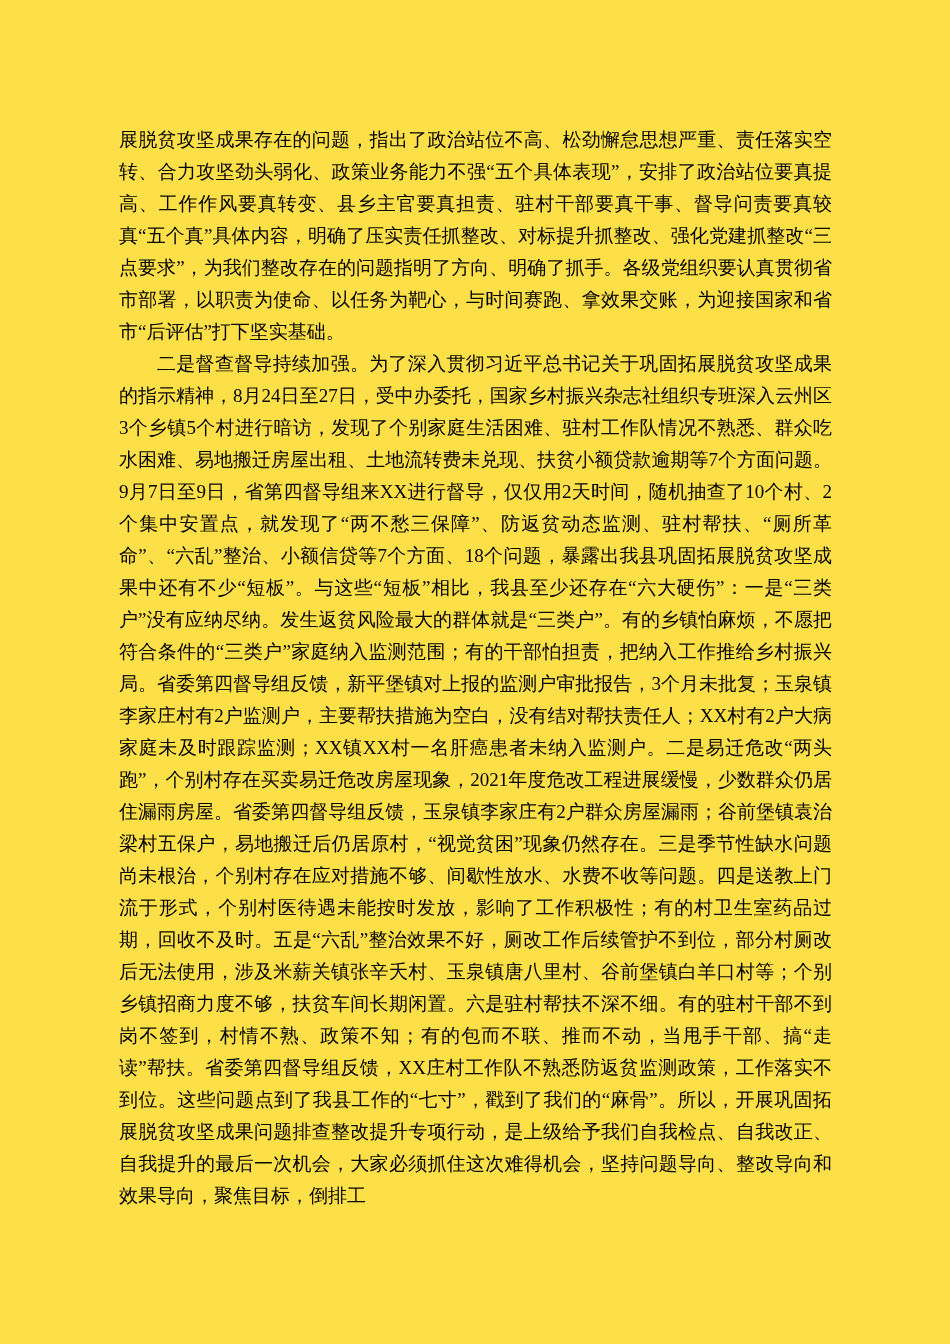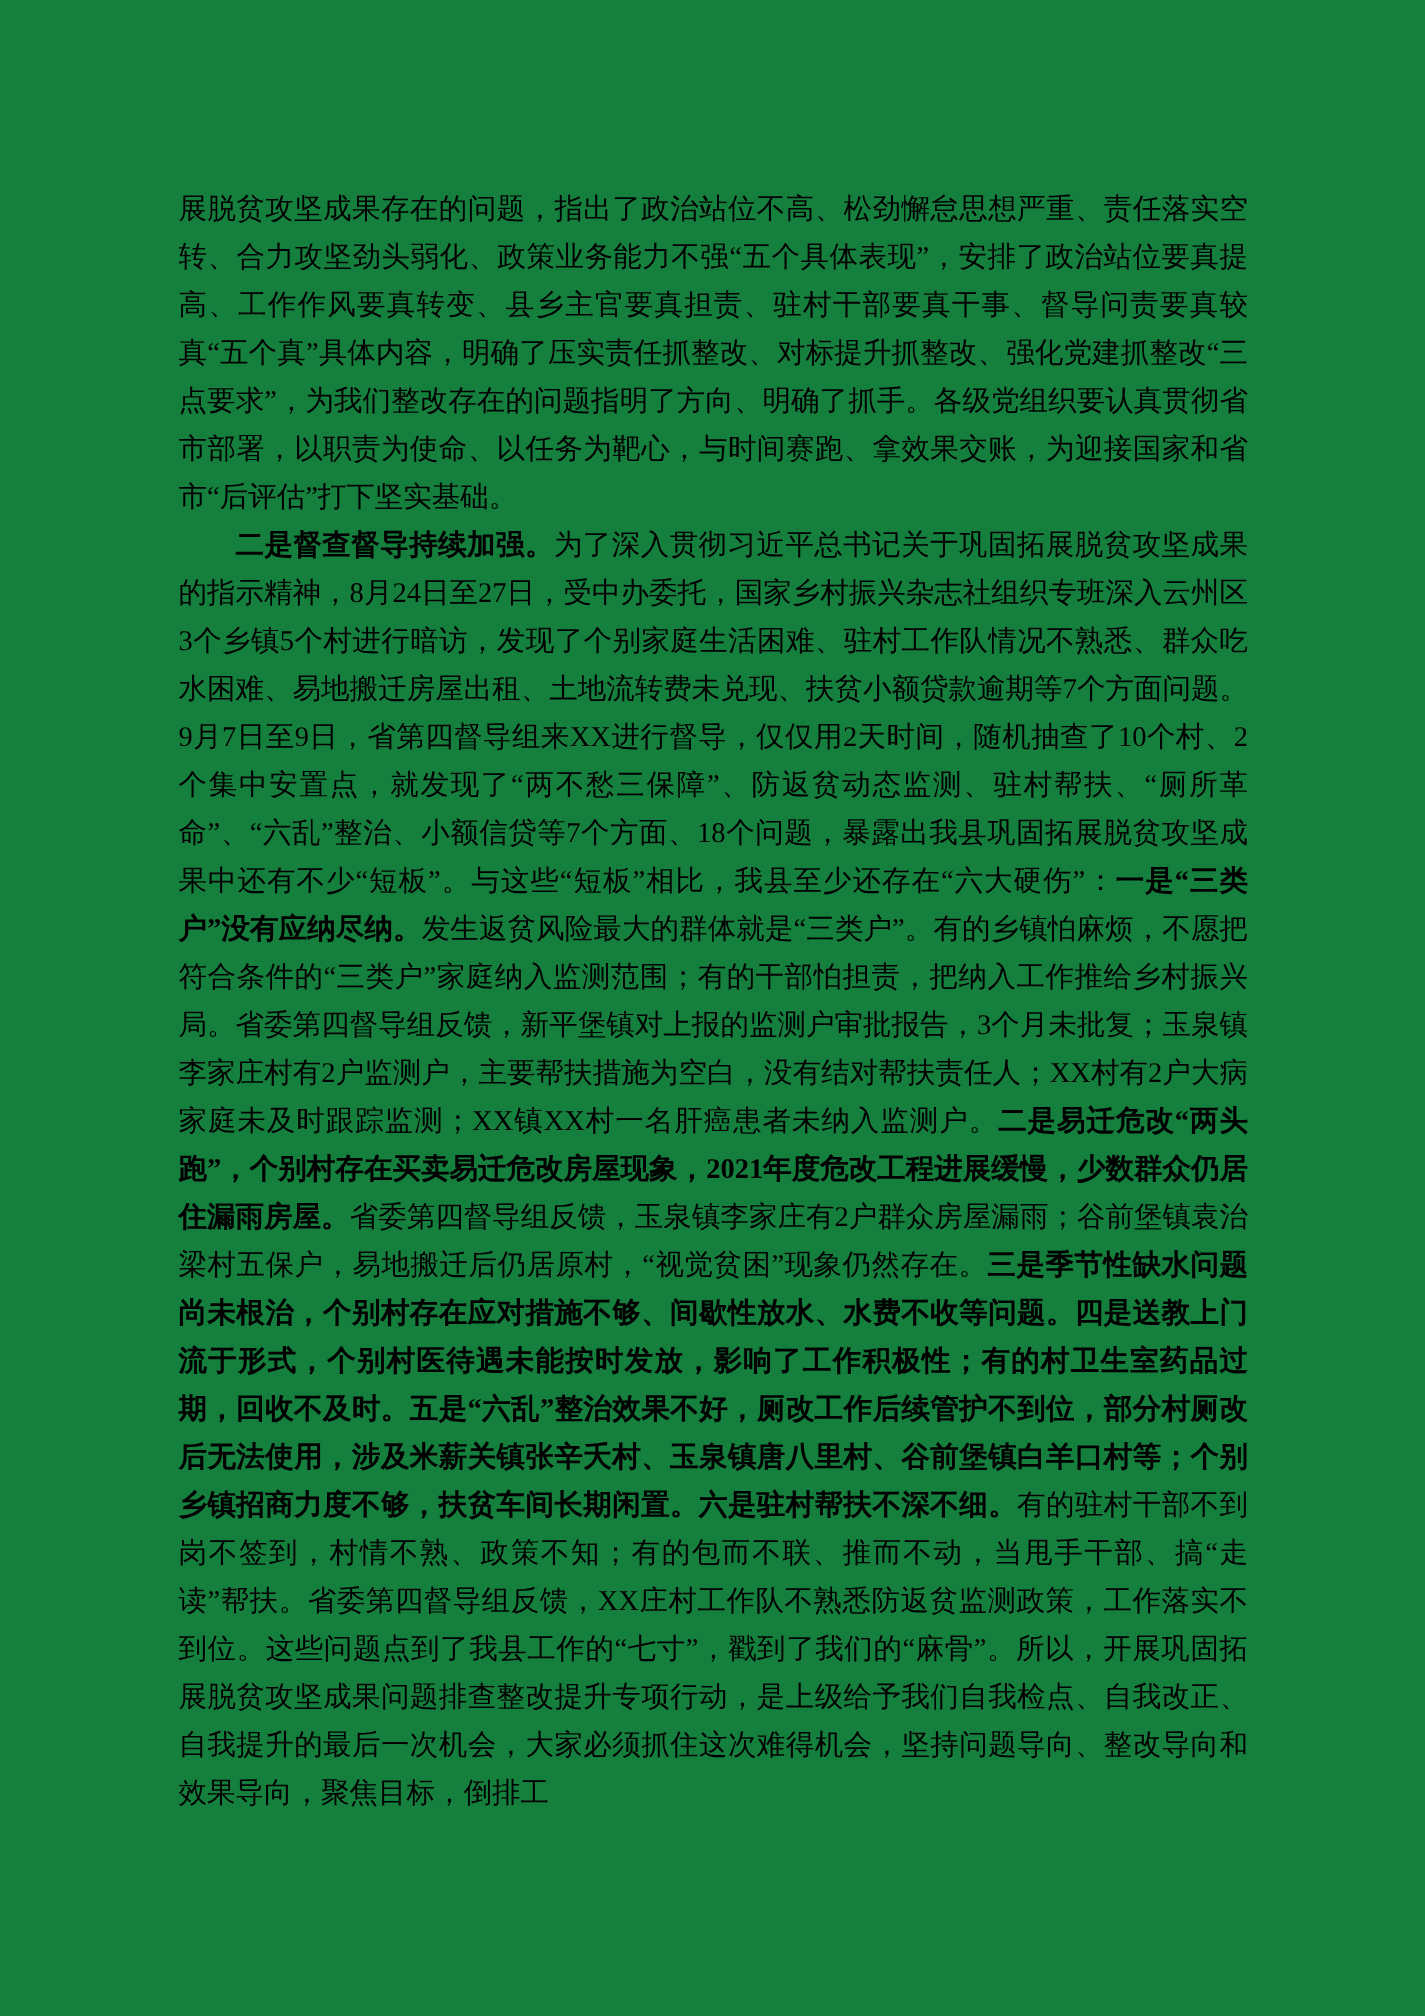--- a/index.html
+++ b/index.html
@@ -9,21 +9,21 @@
   body {
     width: 950px;
     height: 1344px;
     background: #ffffff;
     font-family: "Liberation Serif", "DejaVu Serif", serif;
   }
   .page {
     position: relative;
     width: 950px;
     height: 1344px;
-    background: #15803d;
+    background: #fde047;
     overflow: hidden;
   }
   .doc-body {
     position: absolute;
     left: 119px;
     top: 124px;
     width: 713px;
     color: #000000;
     font-size: 19px;
     line-height: 32px;
@@ -35,21 +35,21 @@
     margin: 0;
     padding: 0;
   }
   p.para.indent {
     text-indent: 2em;
   }
   .run {
     font-weight: normal;
   }
   .run.bold {
-    font-weight: bold;
+    font-weight: normal;
   }
 </style>
 </head>
 <body style="background: rgb(255, 255, 255);">
 
 <div class="page">
   <div class="doc-body" id="doc-body" style="color: rgb(0, 0, 0);">
       <p class="para"><span class="run">展脱贫攻坚成果存在的问题，指出了政治站位不高、松劲懈怠思想严重、责任落实空转、合力攻坚劲头弱化、政策业务能力不强“五个具体表现”，安排了政治站位要真提高、工作作风要真转变、县乡主官要真担责、驻村干部要真干事、督导问责要真较真“五个真”具体内容，明确了压实责任抓整改、对标提升抓整改、强化党建抓整改“三点要求”，为我们整改存在的问题指明了方向、明确了抓手。各级党组织要认真贯彻省市部署，以职责为使命、以任务为靶心，与时间赛跑、拿效果交账，为迎接国家和省市“后评估”打下坚实基础。</span></p>
       <p class="para indent"><span class="run bold">二是督查督导持续加强。</span><span class="run">为了深入贯彻习近平总书记关于巩固拓展脱贫攻坚成果的指示精神，8月24日至27日，受中办委托，国家乡村振兴杂志社组织专班深入云州区3个乡镇5个村进行暗访，发现了个别家庭生活困难、驻村工作队情况不熟悉、群众吃水困难、易地搬迁房屋出租、土地流转费未兑现、扶贫小额贷款逾期等7个方面问题。9月7日至9日，省第四督导组来XX进行督导，仅仅用2天时间，随机抽查了10个村、2个集中安置点，就发现了“两不愁三保障”、防返贫动态监测、驻村帮扶、“厕所革命”、“六乱”整治、小额信贷等7个方面、18个问题，暴露出我县巩固拓展脱贫攻坚成果中还有不少“短板”。与这些“短板”相比，我县至少还存在“六大硬伤”：</span><span class="run bold">一是“三类户”没有应纳尽纳。</span><span class="run">发生返贫风险最大的群体就是“三类户”。有的乡镇怕麻烦，不愿把符合条件的“三类户”家庭纳入监测范围；有的干部怕担责，把纳入工作推给乡村振兴局。省委第四督导组反馈，新平堡镇对上报的监测户审批报告，3个月未批复；玉泉镇李家庄村有2户监测户，主要帮扶措施为空白，没有结对帮扶责任人；XX村有2户大病家庭未及时跟踪监测；XX镇XX村一名肝癌患者未纳入监测户。</span><span class="run bold">二是易迁危改“两头跑”，个别村存在买卖易迁危改房屋现象，2021年度危改工程进展缓慢，少数群众仍居住漏雨房屋。</span><span class="run">省委第四督导组反馈，玉泉镇李家庄有2户群众房屋漏雨；谷前堡镇袁治梁村五保户，易地搬迁后仍居原村，“视觉贫困”现象仍然存在。</span><span class="run bold">三是季节性缺水问题尚未根治，个别村存在应对措施不够、间歇性放水、水费不收等问题。四是送教上门流于形式，个别村医待遇未能按时发放，影响了工作积极性；有的村卫生室药品过期，回收不及时。五是“六乱”整治效果不好，厕改工作后续管护不到位，部分村厕改后无法使用，涉及米薪关镇张辛夭村、玉泉镇唐八里村、谷前堡镇白羊口村等；个别乡镇招商力度不够，扶贫车间长期闲置。六是驻村帮扶不深不细。</span><span class="run">有的驻村干部不到岗不签到，村情不熟、政策不知；有的包而不联、推而不动，当甩手干部、搞“走读”帮扶。省委第四督导组反馈，XX庄村工作队不熟悉防返贫监测政策，工作落实不到位。这些问题点到了我县工作的“七寸”，戳到了我们的“麻骨”。所以，开展巩固拓展脱贫攻坚成果问题排查整改提升专项行动，是上级给予我们自我检点、自我改正、自我提升的最后一次机会，大家必须抓住这次难得机会，坚持问题导向、整改导向和效果导向，聚焦目标，倒排工</span></p>
     </div>

